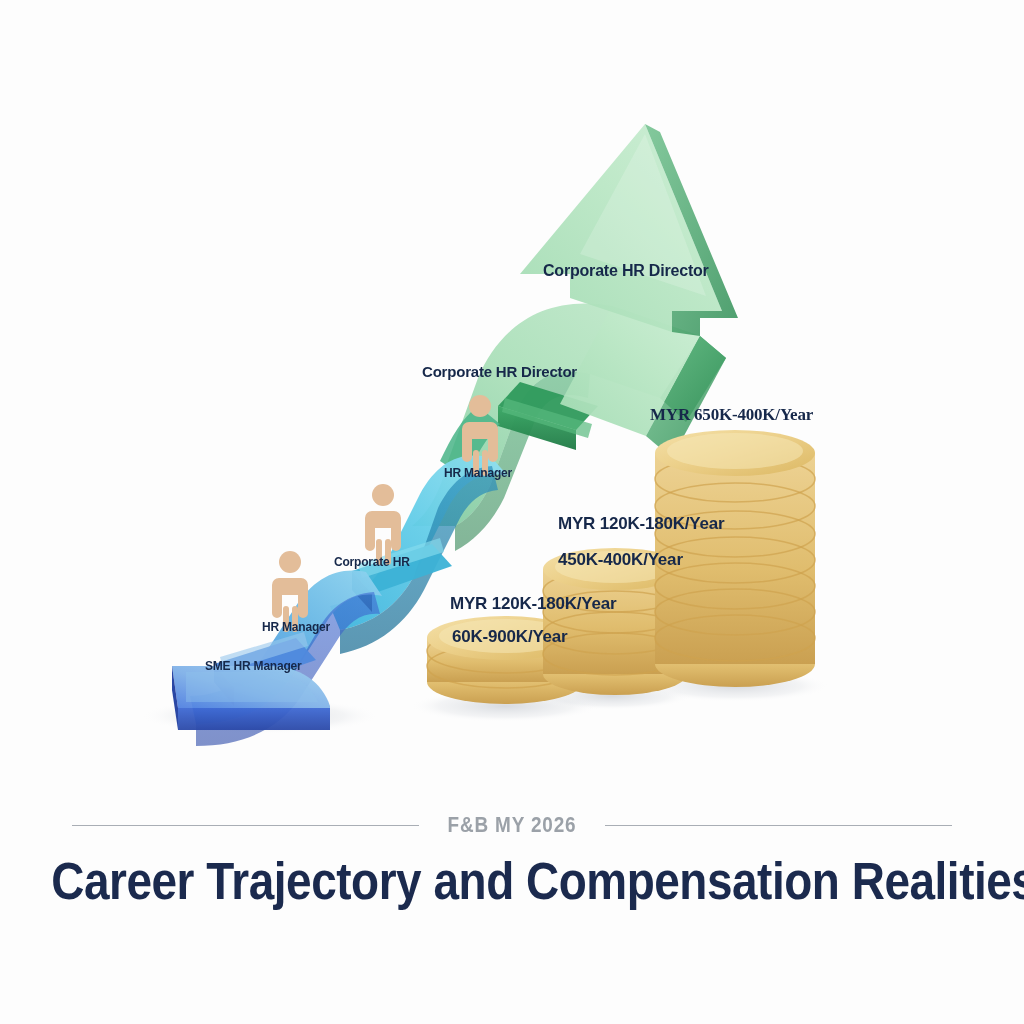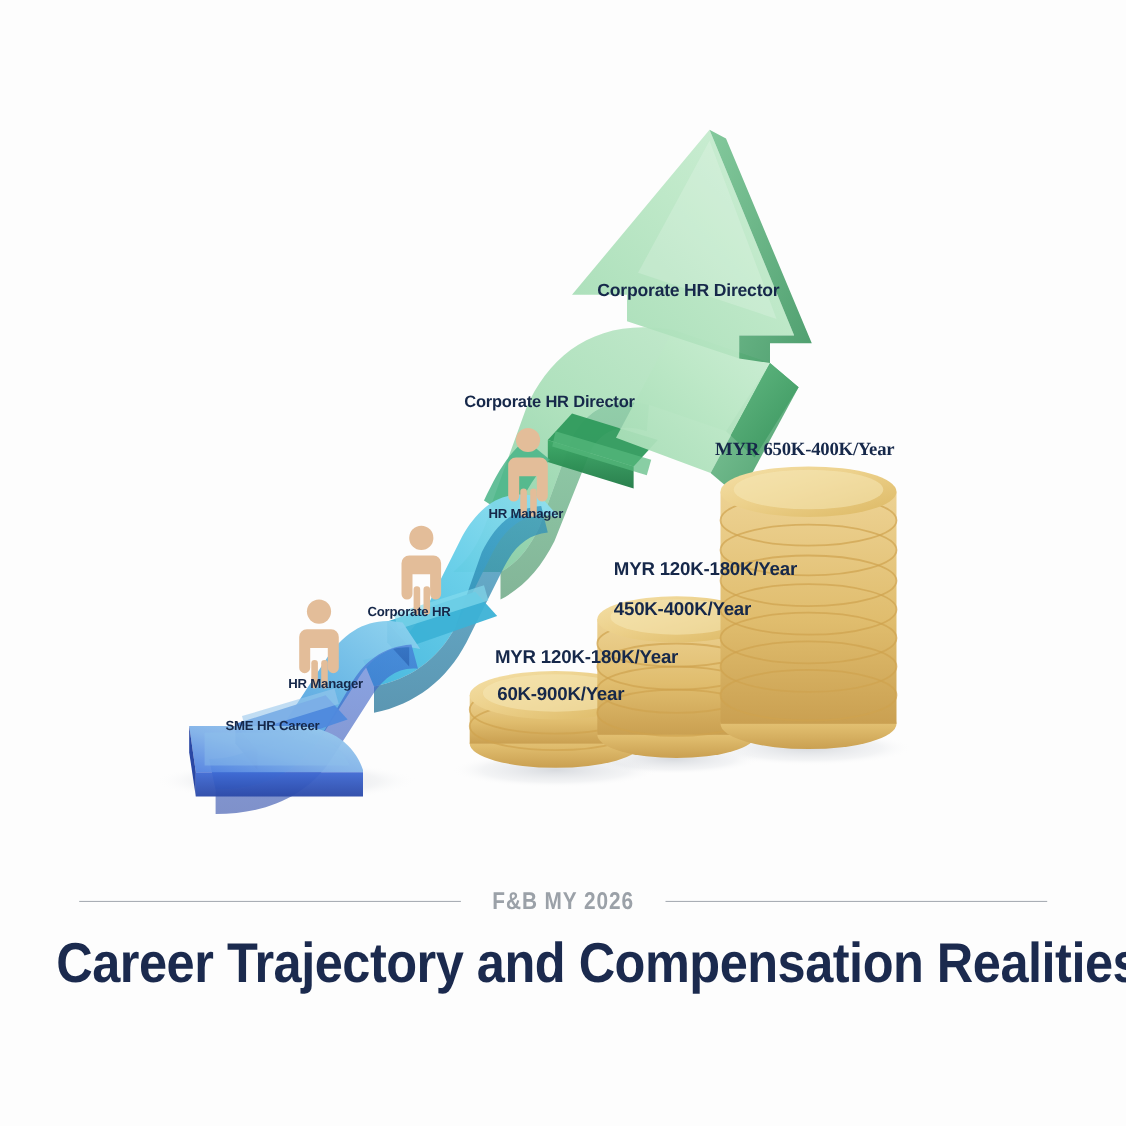--- a/index.html
+++ b/index.html
@@ -2,21 +2,21 @@
 <html><head>
 <meta charset="utf-8">
 <style>
   html,body{margin:0;padding:0;}
   body{
     width:1024px;height:1024px;overflow:hidden;
     background:#fdfdfd;
     font-family:"Liberation Sans","DejaVu Sans",sans-serif;
     position:relative;
   }
-  #stage{position:absolute;inset:0;}
+  #stage{position:absolute;inset:0;margin-top:6px;}
   .graphic{position:absolute;left:0;top:0;width:1024px;height:800px;}
   .graphic svg{position:absolute;left:0;top:0;width:1024px;height:800px;}
 
   
   .lbl{
     position:absolute;
     color:#16284a;
     font-weight:bold;
     white-space:nowrap;
     letter-spacing:-0.2px;
@@ -249,21 +249,21 @@
     <div class="lbl lbl-arrow" style="left:543px;top:257px;">Corporate HR Director</div>
 
     <div class="lbl lbl-fig" style="left:422px;top:358px;">Corporate HR Director</div>
 
     <div class="lbl lbl-step" style="left:444px;top:461px;">HR Manager</div>
 
     <div class="lbl lbl-step" style="left:334px;top:550px;">Corporate HR</div>
 
     <div class="lbl lbl-step" style="left:262px;top:615px;">HR Manager</div>
 
-    <div class="lbl lbl-step" style="left:205px;top:654px;">SME HR Career</div>
+    <div class="lbl lbl-step" style="left:205px;top:654px;">SME HR Manager</div>
 
     <div class="lbl lbl-money" style="left:650px;top:400px;font-family:Liberation Serif, serif;">MYR 650K-400K/Year</div>
 
     <div class="lbl lbl-money" style="left:558px;top:509px;">MYR 120K-180K/Year</div>
 
     <div class="lbl lbl-money" style="left:558px;top:545px;">450K-400K/Year</div>
 
     <div class="lbl lbl-money" style="left:450px;top:589px;">MYR 120K-180K/Year</div>
 
     <div class="lbl lbl-money" style="left:452px;top:622px;">60K-900K/Year</div>

